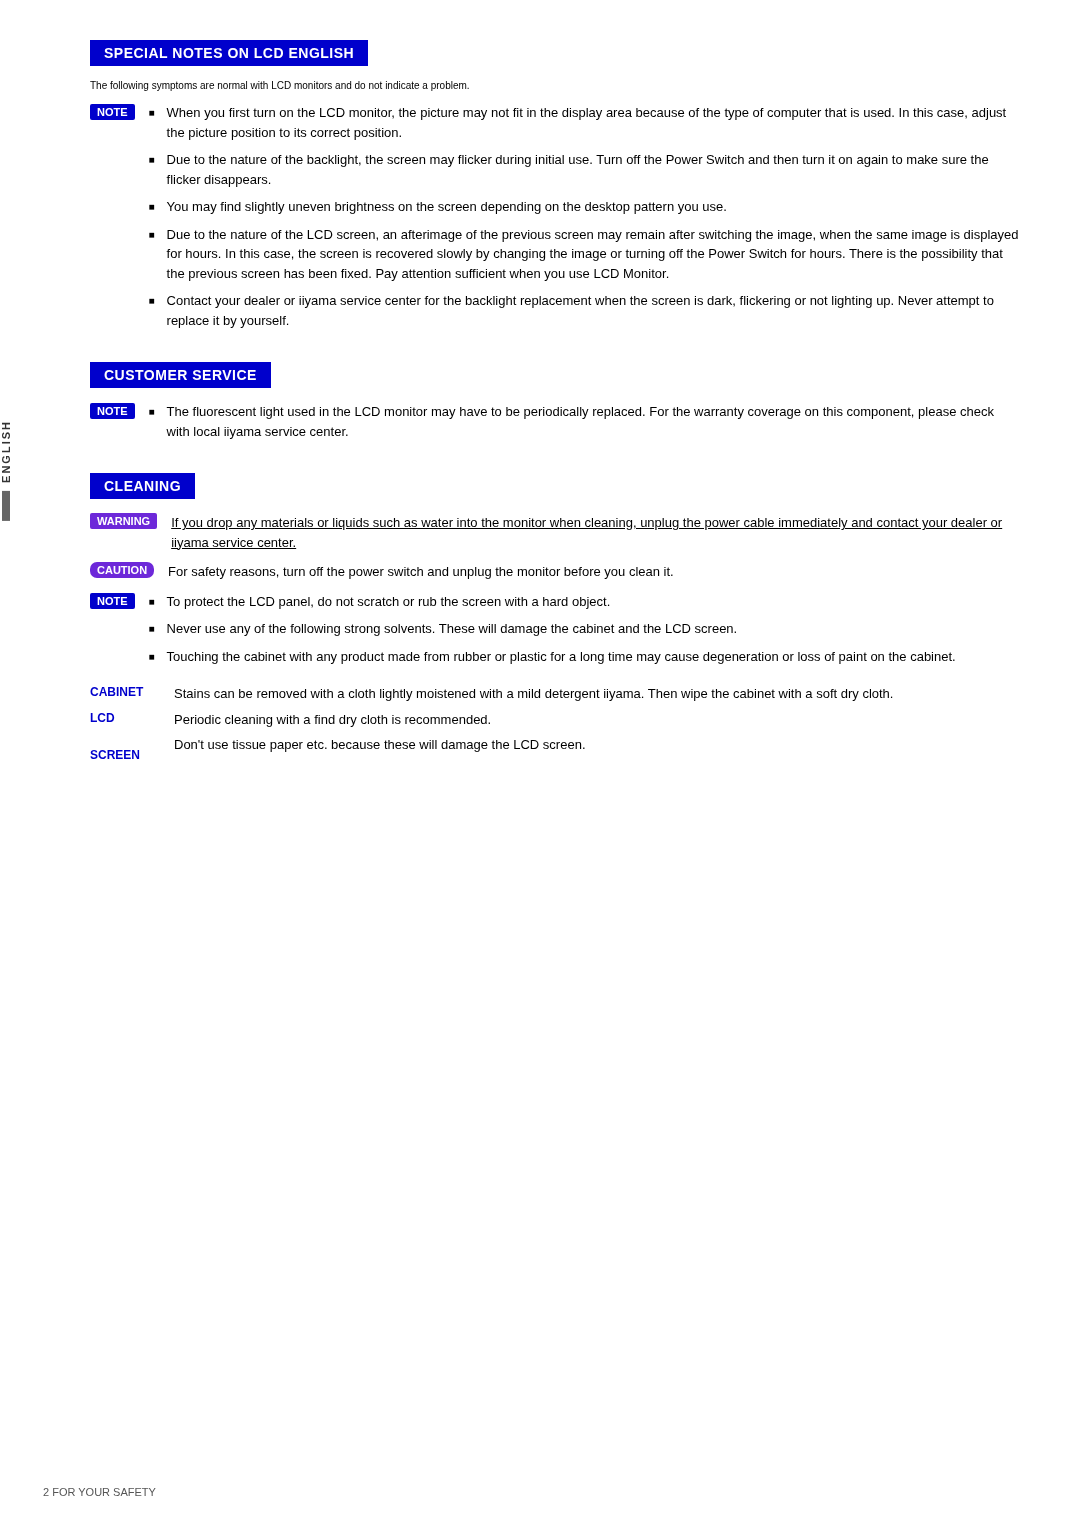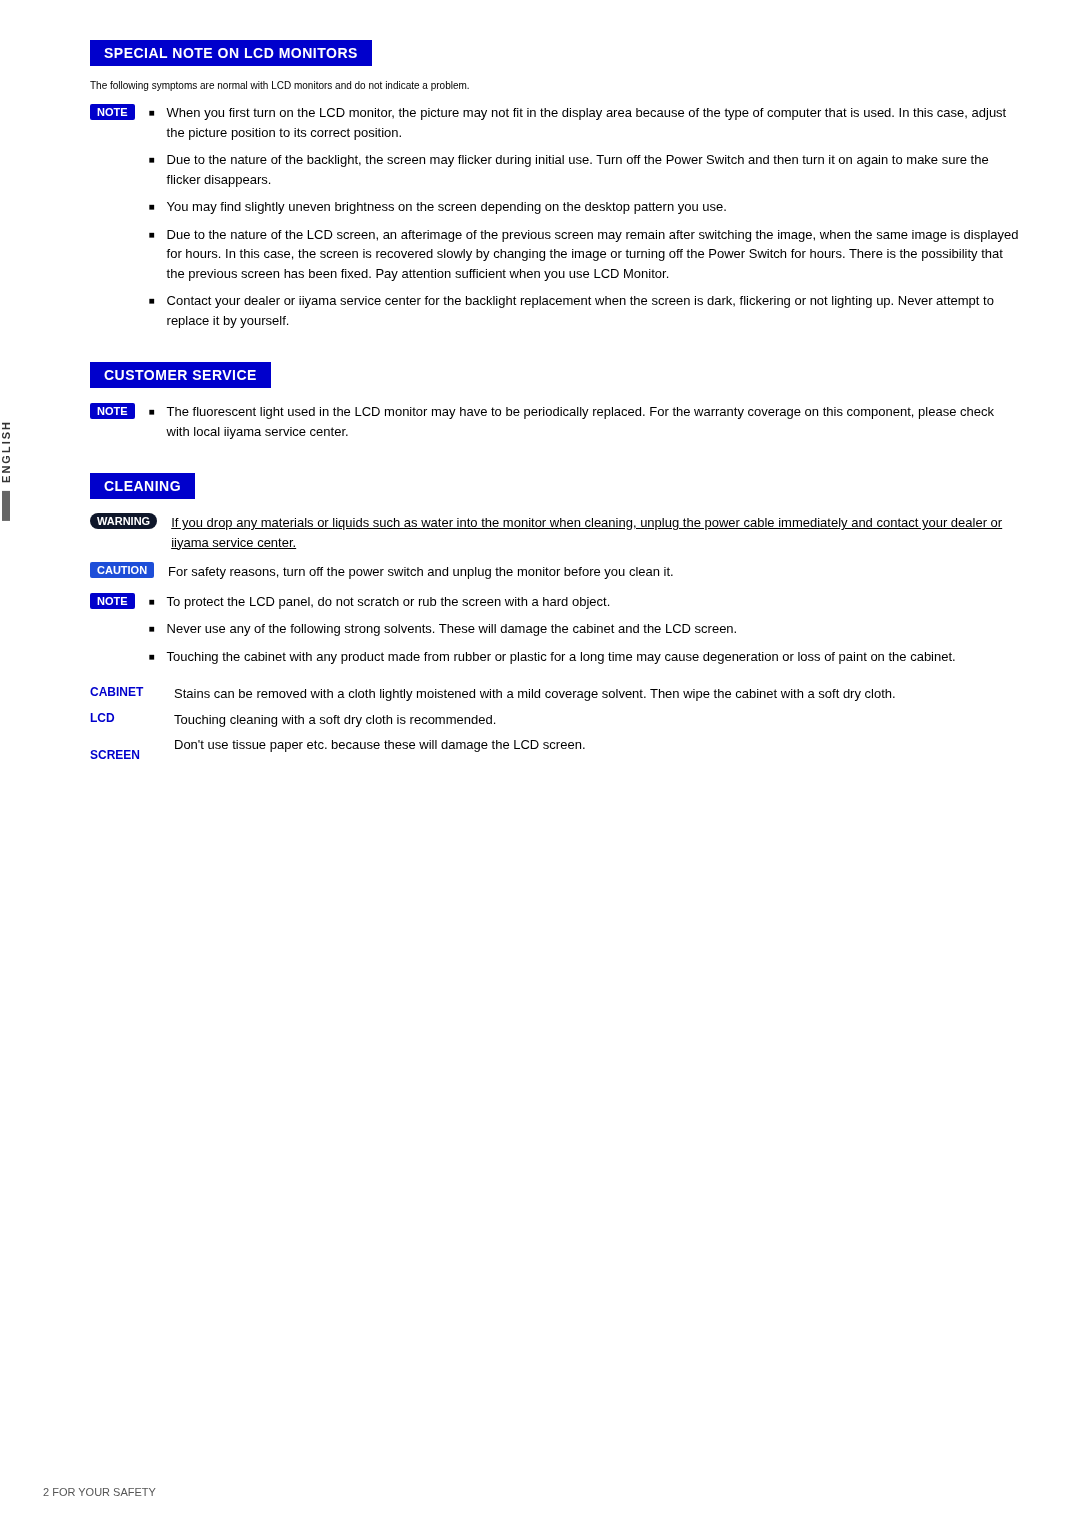--- a/index.html
+++ b/index.html
@@ -37,27 +37,27 @@
       padding: 2px 7px;
       border-radius: 2px;
       white-space: nowrap;
       flex-shrink: 0;
     }
     .badge-note {
       background: #0000cc;
       color: #fff;
     }
     .badge-warning {
-      background: #0f172a;
-      color: #fff;
-      border-radius: 8px;
+      background: #6d28d9;
+      color: #fff;
     }
     .badge-caution {
-      background: #1d4ed8;
-      color: #fff;
+      background: #6d28d9;
+      color: #fff;
+      border-radius: 7px;
     }
     .badge-cabinet {
       background: none;
       color: #0000cc;
       font-weight: bold;
       font-size: 12px;
       padding: 0;
     }
     .badge-lcd {
       background: none;
@@ -164,21 +164,21 @@
 <body>
 
 <div class="sidebar-english">
   <div class="sidebar-bar"></div>
   <span>ENGLISH</span>
 </div>
 
 <div class="page-content">
 
   <div class="section">
-    <div class="section-title">SPECIAL NOTE ON LCD MONITORS</div>
+    <div class="section-title">SPECIAL NOTES ON LCD ENGLISH</div>
     <p class="intro-text">The following symptoms are normal with LCD monitors and do not indicate a problem.</p>
     <div class="note-row">
       <span class="badge badge-note">NOTE</span>
       <div class="note-content">
         <ul class="bullet-list">
           <li>When you first turn on the LCD monitor, the picture may not fit in the display area because of the type of computer that is used. In this case, adjust the picture position to its correct position.</li>
           <li>Due to the nature of the backlight, the screen may flicker during initial use. Turn off the Power Switch and then turn it on again to make sure the flicker disappears.</li>
           <li>You may find slightly uneven brightness on the screen depending on the desktop pattern you use.</li>
           <li>Due to the nature of the LCD screen, an afterimage of the previous screen may remain after switching the image, when the same image is displayed for hours. In this case, the screen is recovered slowly by changing the image or turning off the Power Switch for hours. There is the possibility that the previous screen has been fixed. Pay attention sufficient when you use LCD Monitor.</li>
           <li>Contact your dealer or iiyama service center for the backlight replacement when the screen is dark, flickering or not lighting up. Never attempt to replace it by yourself.</li>
@@ -222,27 +222,27 @@
           <li>To protect the LCD panel, do not scratch or rub the screen with a hard object.</li>
           <li>Never use any of the following strong solvents. These will damage the cabinet and the LCD screen.</li>
           <li>Touching the cabinet with any product made from rubber or plastic for a long time may cause degeneration or loss of paint on the cabinet.</li>
         </ul>
       </div>
     </div>
 
     
     <div class="labeled-row">
       <span class="label-col badge-cabinet">CABINET</span>
-      <span class="text-col">Stains can be removed with a cloth lightly moistened with a mild coverage solvent. Then wipe the cabinet with a soft dry cloth.</span>
+      <span class="text-col">Stains can be removed with a cloth lightly moistened with a mild detergent iiyama. Then wipe the cabinet with a soft dry cloth.</span>
     </div>
 
     
     <div class="labeled-row">
       <span class="label-col badge-lcd">LCD</span>
-      <span class="text-col">Touching cleaning with a soft dry cloth is recommended.</span>
+      <span class="text-col">Periodic cleaning with a find dry cloth is recommended.</span>
     </div>
 
     
     <div class="labeled-row">
       <span class="label-col badge-screen">SCREEN</span>
       <span class="text-col">Don't use tissue paper etc. because these will damage the LCD screen.</span>
     </div>
 
   </div>
 

